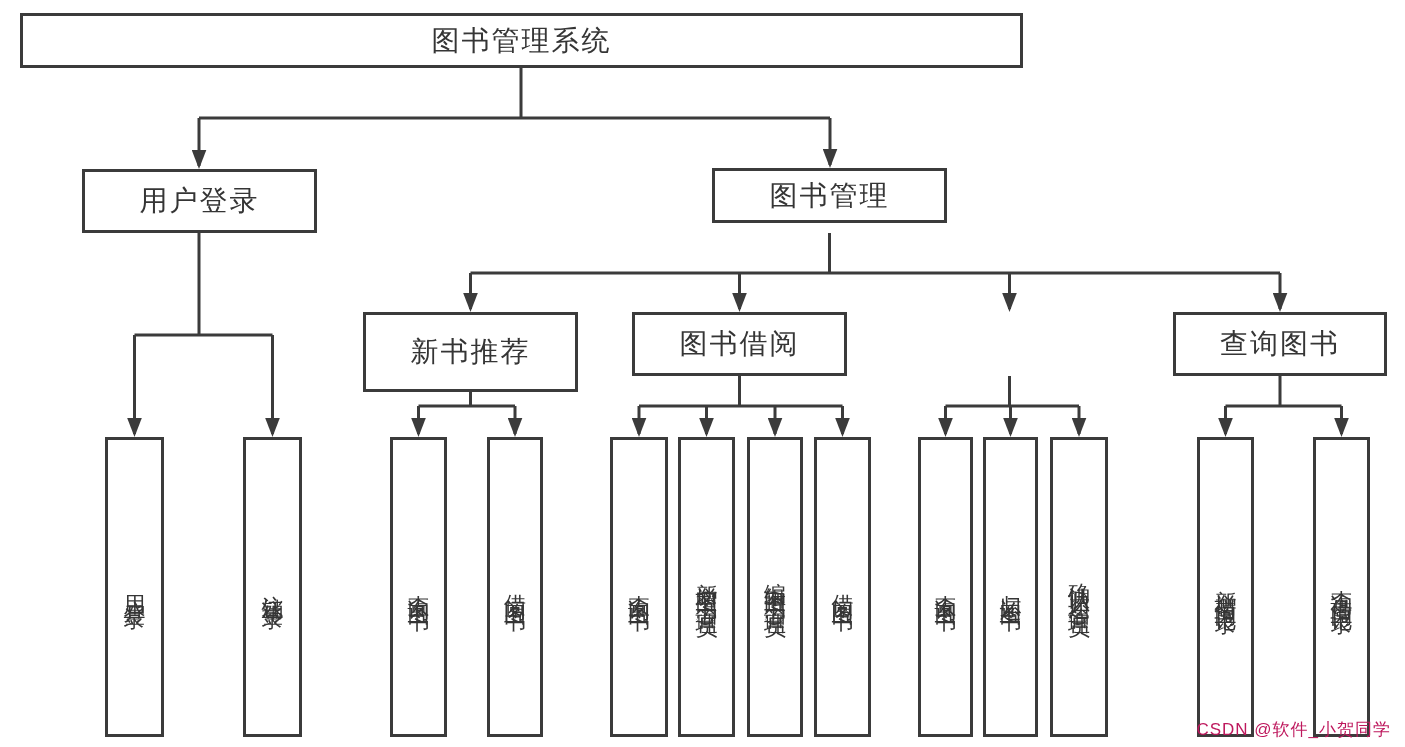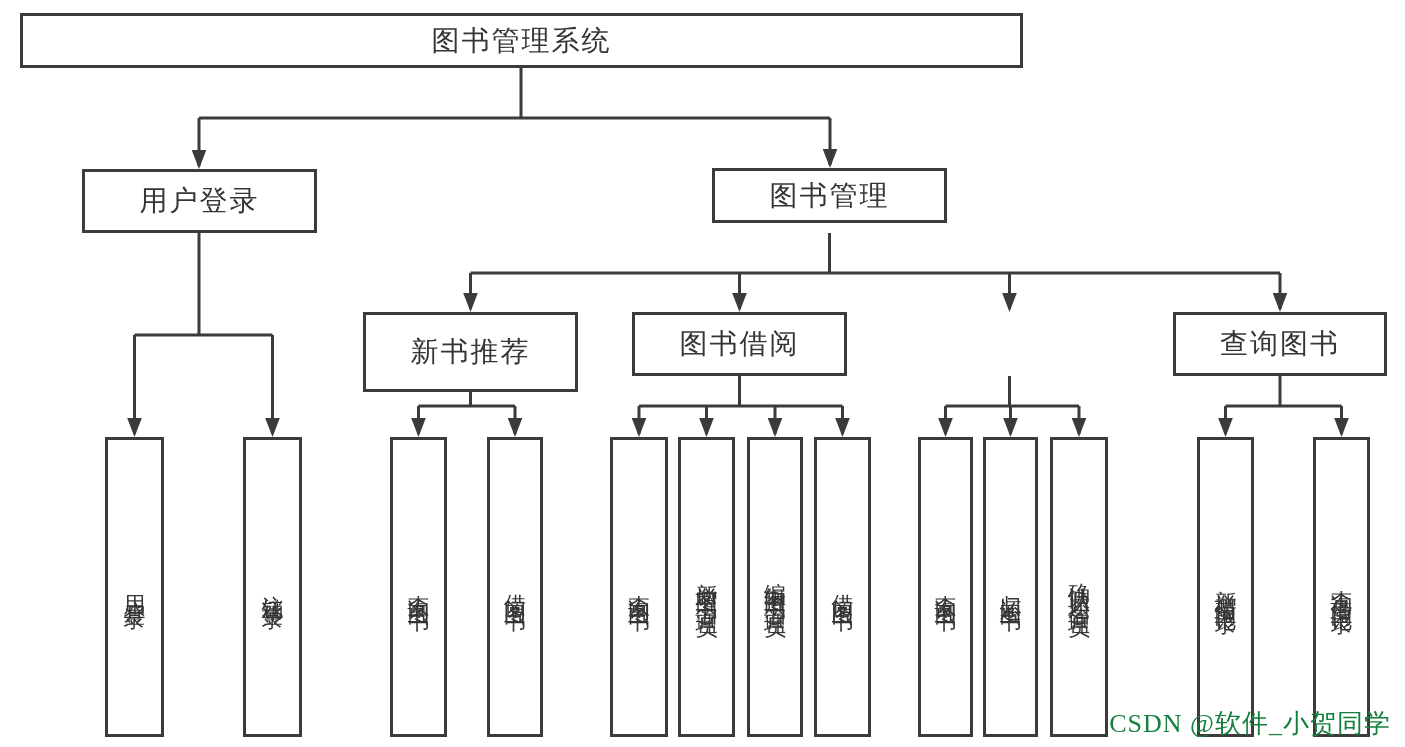--- a/index.html
+++ b/index.html
@@ -24,25 +24,24 @@
   .node.v{
     writing-mode:vertical-rl;
     text-orientation:mixed;
     font-size:22px;
     letter-spacing:5px;
     line-height:1;
   }
   .watermark{
     position:absolute;
     right:14px;bottom:6px;
-    font-size:26px;
-    color:#15803d;
+    font-size:17px;
+    color:#be185d;
     letter-spacing:1px;
     white-space:nowrap;
-    font-family:Liberation Serif, serif;
   }
 </style>
 </head>
 <body>
 
 <div class="canvas">
 
   <svg class="wires" viewBox="0 0 1405 747" xmlns="http://www.w3.org/2000/svg">
     <defs>
       <marker id="arr" viewBox="0 0 13 10" refX="11" refY="5" markerWidth="6.5" markerHeight="5" orient="auto">

